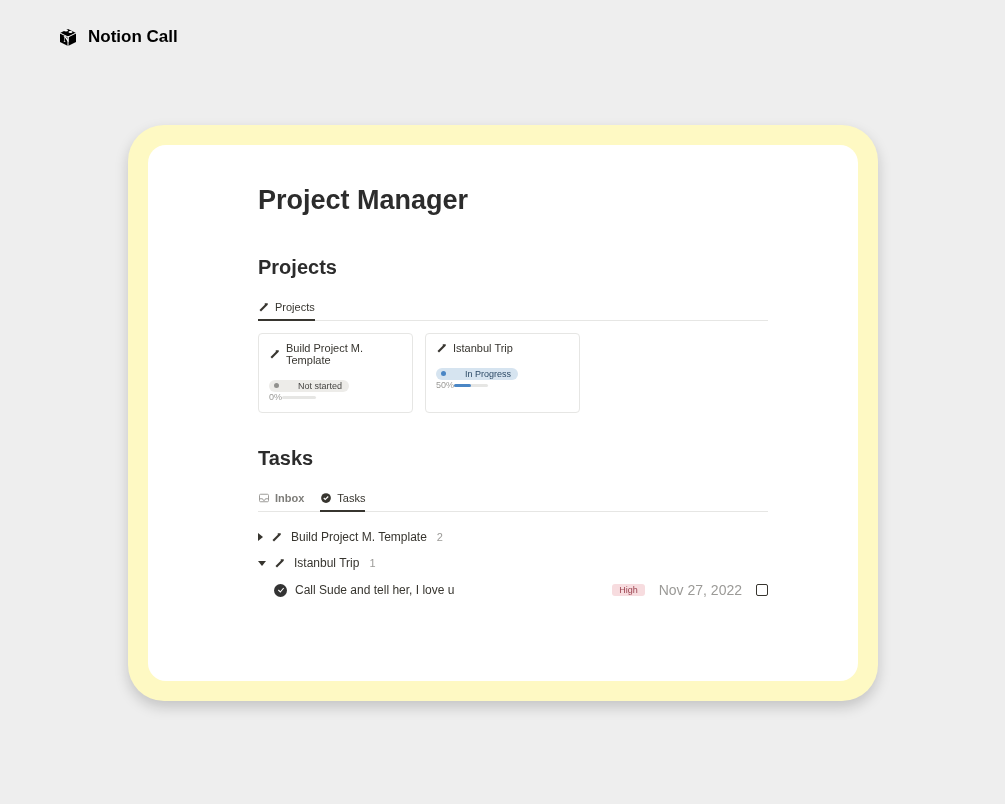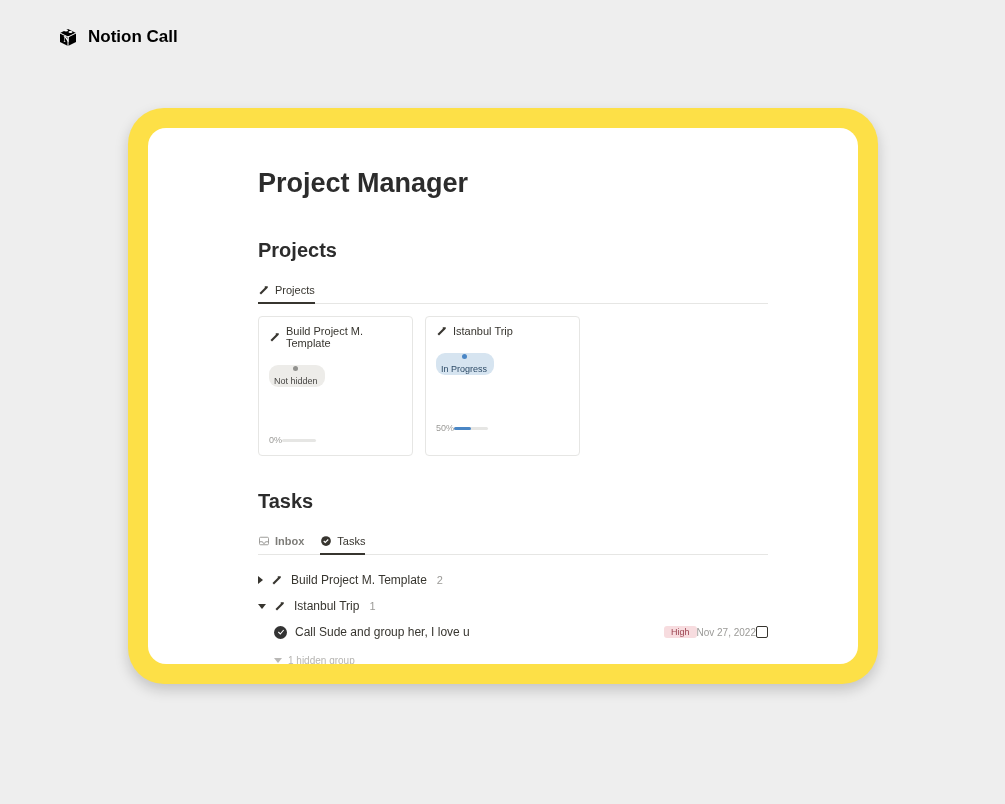--- a/index.html
+++ b/index.html
@@ -26,25 +26,25 @@
     height: 24px;
   }
   .brand-badge .label {
     font-size: 17px;
     font-weight: 600;
     color: #000;
   }
 
   .device-frame {
     position: absolute;
-    top: 108px;
+    top: 125px;
     left: 128px;
     width: 750px;
     height: 576px;
-    background: #fde047;
+    background: #fef9c3;
     border-radius: 36px;
     padding: 20px;
     box-shadow: 0 6px 14px rgba(0,0,0,.18);
   }
   .screen {
     width: 100%;
     height: 100%;
     background: #ffffff;
     border-radius: 18px;
     overflow: hidden;
@@ -117,34 +117,32 @@
     font-size: 11px;
     font-weight: 500;
     color: #37352f;
     margin-bottom: 8px;
   }
   .card-title-row .picon { width:12px; height:12px; }
 
   .status-pill {
     display: inline-flex;
     align-items: center;
-    gap: 5px;
+    gap: 19px;
     font-size: 9px;
     padding: 1px 7px 1px 5px;
     border-radius: 9px;
-    margin-bottom: 8px;
-    flex-direction: column;
   }
   .pill-gray { background: #edece9; color: #474644; }
   .pill-blue { background: #d6e4f0; color: #2c4a66; }
   .dot { width:5px; height:5px; border-radius:50%; }
   .dot-gray { background:#91918e; }
   .dot-blue { background:#4a86c5; }
 
-  .progress-row { display:flex; align-items:center; font-size:9px; color:#9b9a97;margin-top:40px; }
+  .progress-row { display:flex; align-items:center; font-size:9px; color:#9b9a97; }
   .pbar { width:34px; height:3px; border-radius:3px; background:#e6e6e4; position:relative; }
   .pbar > .fill { position:absolute; left:0; top:0; height:100%; border-radius:3px; background:#4a86c5; }
 
   
   .group-row {
     display:flex;
     align-items:center;
     gap:8px;
     font-size:12px;
     color:#37352f;
@@ -169,29 +167,30 @@
     padding: 6px 0 6px 16px;
   }
   .task-row .check-done {
     width:13px; height:13px; border-radius:50%;
     background:#333; display:flex; align-items:center; justify-content:center;
   }
   .task-row .right-side {
     margin-left:auto;
     display:flex;
     align-items:center;
+    gap:14px;
   }
   .tag-high {
     font-size:9px;
     background:#f7dcdf;
     color:#9c4451;
     padding:1px 7px;
     border-radius:3px;
   }
-  .date-text { font-size:10px; color:#9b9a97; }
+  .date-text { font-size:14px; color:#9b9a97; }
   .checkbox {
     width:12px; height:12px; border:1.3px solid #37352f; border-radius:2px;
     cursor:pointer;
   }
 
   .hidden-group {
     display:flex;
     align-items:center;
     gap:6px;
     font-size:10px;
@@ -244,21 +243,21 @@
           <div class="card-title-row">
             <span class="picon">
               <svg viewBox="0 0 16 16" width="12" height="12">
                   <path d="M2 12 L9 5 L11 7 L4 14 Z M9 3 L13 3 L13 5 L11 7 L9 5 Z" fill="#37352f"></path>
                 </svg>
             </span>
             <span>Build Project M. Template</span>
           </div>
           <div class="status-pill pill-gray">
             <span class="dot dot-gray"></span>
-            <span>Not hidden</span>
+            <span>Not started</span>
           </div>
           <div class="progress-row">
             <span>0%</span>
             <span class="pbar">
                 <span class="fill" style="width:0%"></span>
               </span>
           </div>
         </div>
 
         <div class="card">
@@ -327,28 +326,24 @@
         <span>Istanbul Trip</span>
         <span class="group-count">1</span>
       </div>
 
       <div class="task-row">
         <span class="check-done">
           <svg viewBox="0 0 12 12" width="8" height="8">
               <path d="M2 6 L5 9 L10 3" stroke="#fff" stroke-width="1.6" fill="none"></path>
             </svg>
         </span>
-        <span>Call Sude and group her, I love u</span>
+        <span>Call Sude and tell her, I love u</span>
         <span class="right-side">
           <span class="tag-high">High</span>
           <span class="date-text">Nov 27, 2022</span>
           <span class="checkbox"></span>
         </span>
       </div>
 
-      <div class="hidden-group">
-        <span class="caret caret-down caret-muted"></span>
-        <span>1 hidden group</span>
-      </div>
 
     </div>
   </div>
 </div>
 
 </body></html>

